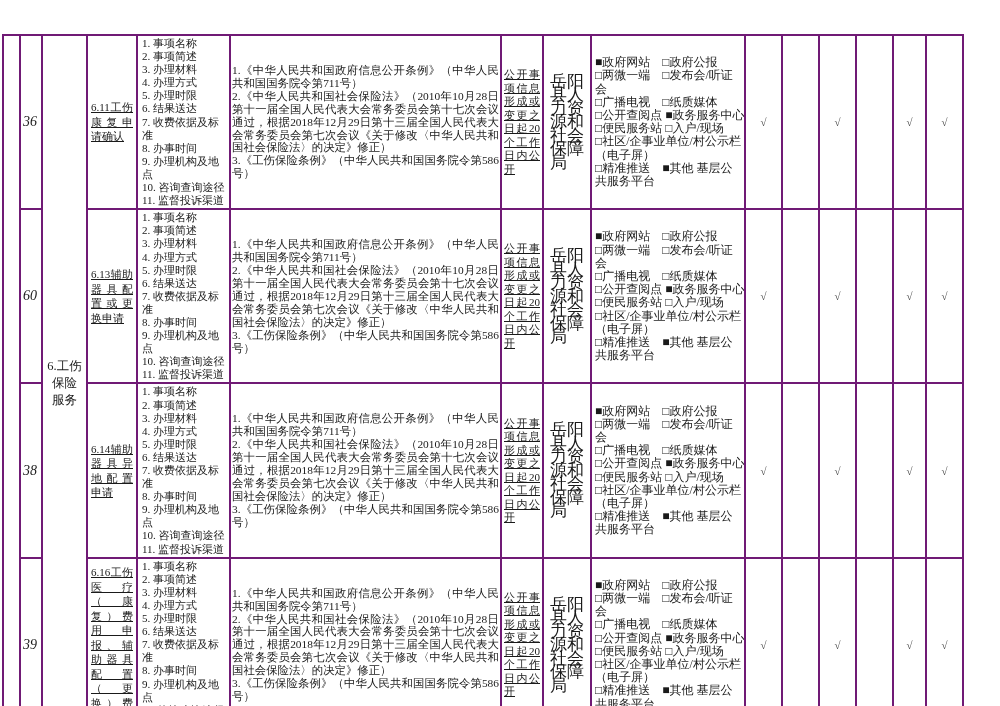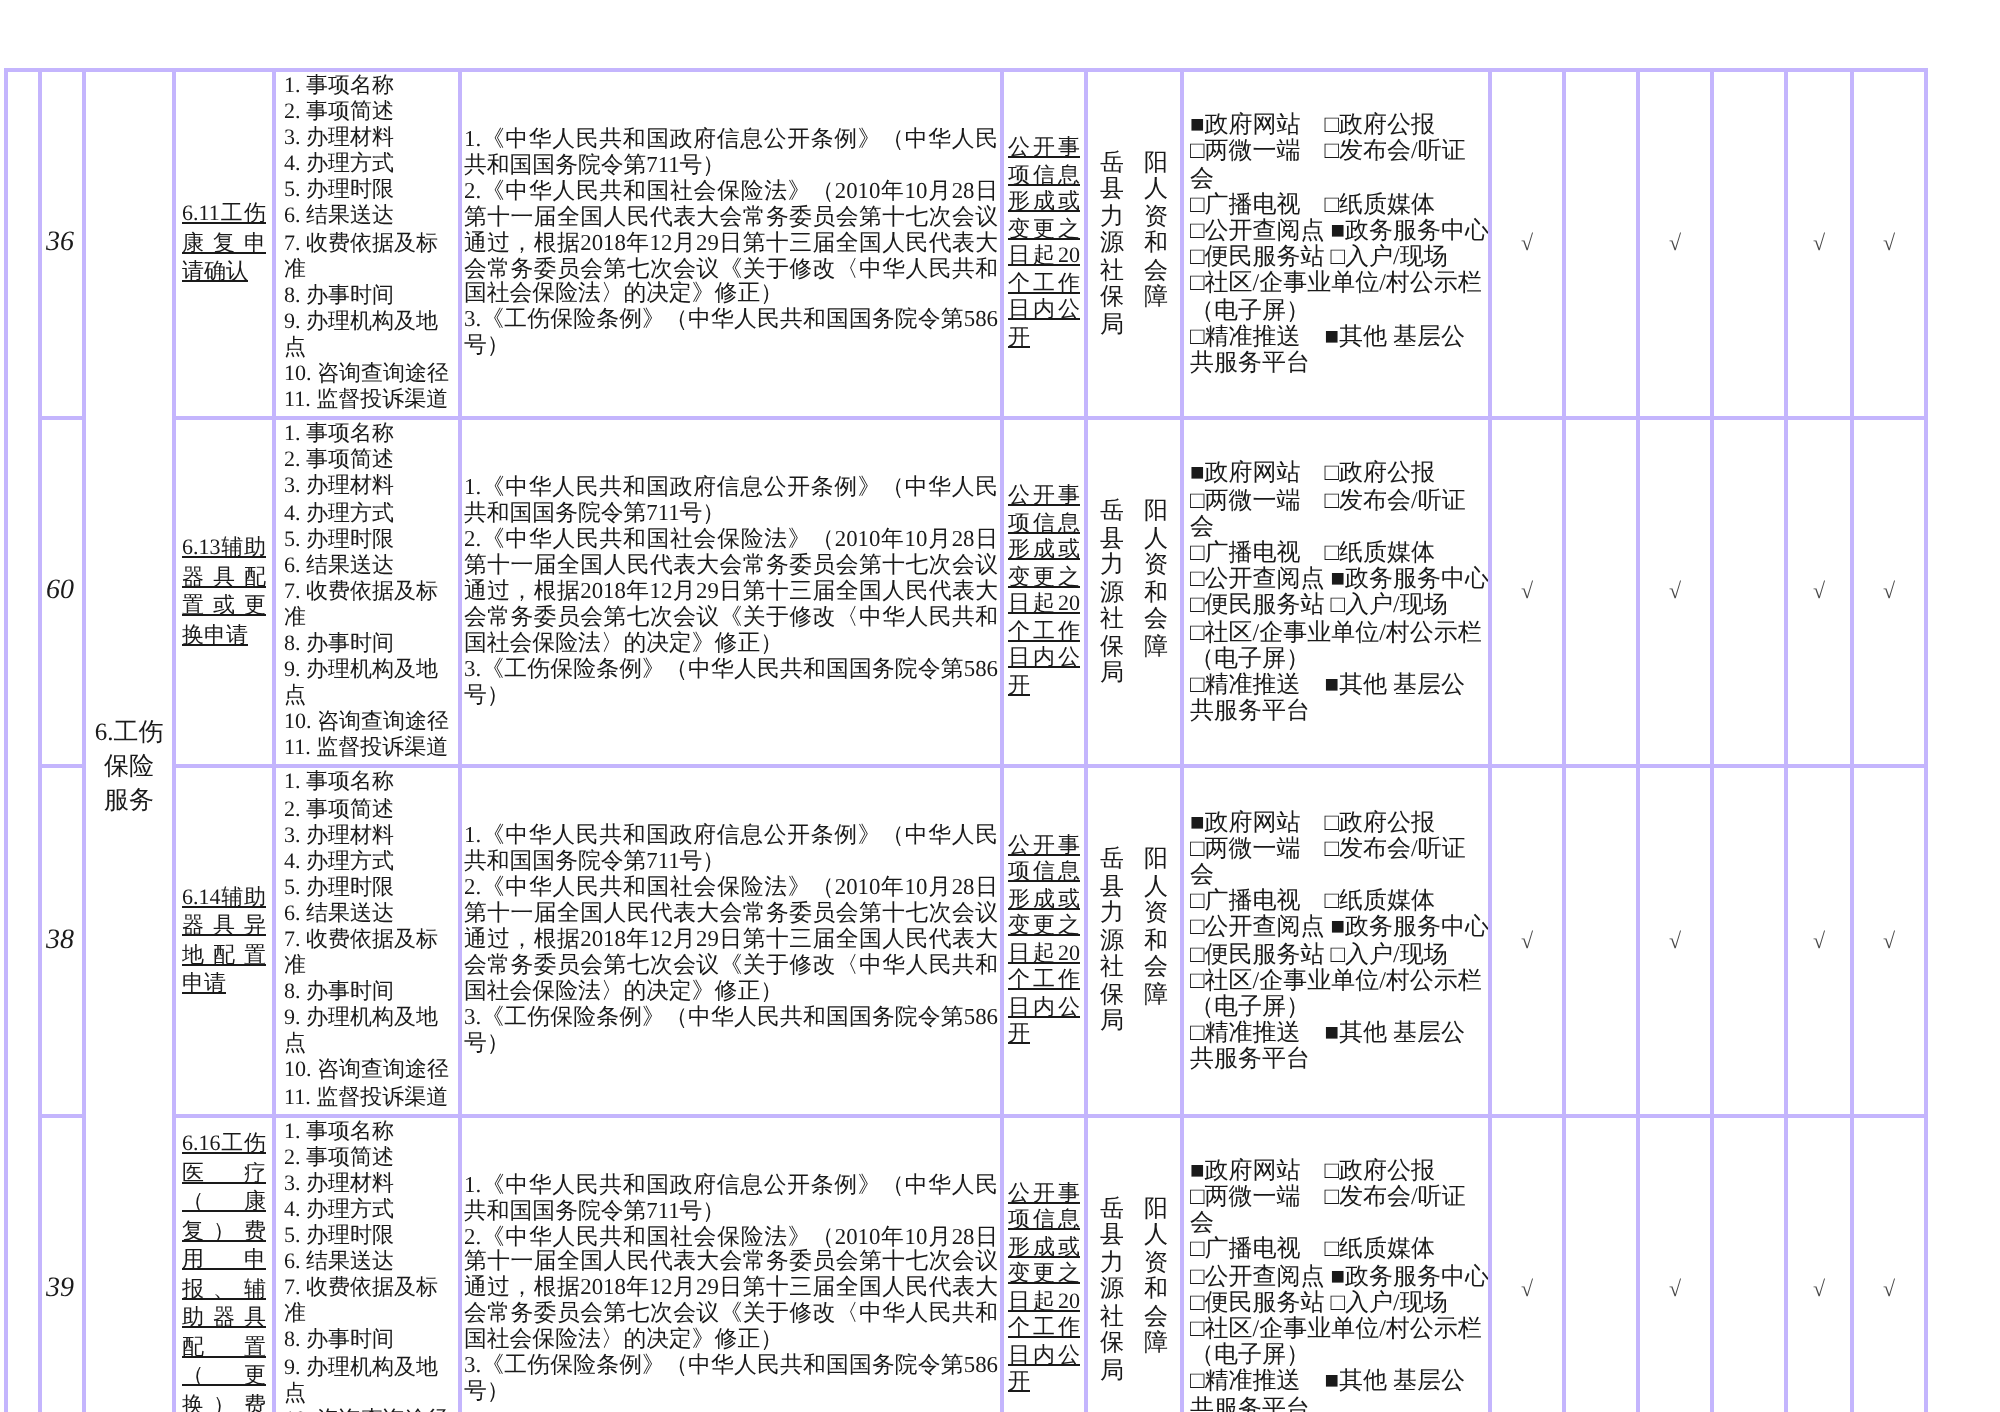--- a/index.html
+++ b/index.html
@@ -4,34 +4,34 @@
 <style>
   html,body{margin:0;padding:0;}
   body{
     width:1000px;height:706px;background:#ffffff;position:relative;
     font-family:"Liberation Serif","DejaVu Serif",serif;color:#1a1a1a;
     overflow:hidden;
   }
   .sheet{position:absolute;left:2px;top:34px;}
   table{border-collapse:collapse;table-layout:fixed;width:960px;}
   td{
-    border:2px solid #c4b5fd;
+    border:2px solid #701a75;
     padding:1px 2px;
     vertical-align:middle;
     overflow:hidden;
   }
   tr{height:147px;}
   .c-margin{padding:0;}
   .c-seq{text-align:left;font-size:14px;font-style:italic;}
   .c-cat{text-align:center;font-size:12.5px;line-height:17px;padding:0 3px;}
   .c-name{font-size:11px;line-height:14.5px;text-align:justify;padding:0 3px;text-decoration:underline;}
   .c-list{font-size:11px;line-height:13.1px;white-space:pre-line;padding:1px 1px 1px 4px;vertical-align:middle;}
   .c-legal{font-size:11.4px;line-height:12.9px;white-space:pre-line;text-align:justify;padding:0 1px;}
   .c-deadline{font-size:11px;line-height:13.5px;text-align:justify;padding:0 2px;text-decoration:underline;}
-  .c-unit{font-size:12px;line-height:13.5px;text-align:justify;padding:0 6px;}
+  .c-unit{font-size:17px;line-height:13.5px;text-align:justify;padding:0 6px;}
   .c-channels{font-size:12px;line-height:13.2px;padding:2px 1px 2px 3px;vertical-align:middle;}
   .c-channels .ch-line{white-space:pre;}
   .c-check{text-align:center;font-size:11px;color:#4a4a4a;}
   .u{text-underline-offset:2px;}
 </style>
 </head>
 <body>
 
 <div class="sheet">
   <table>

